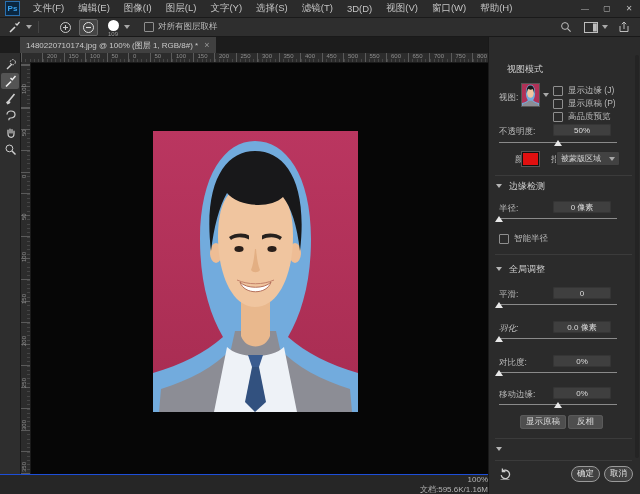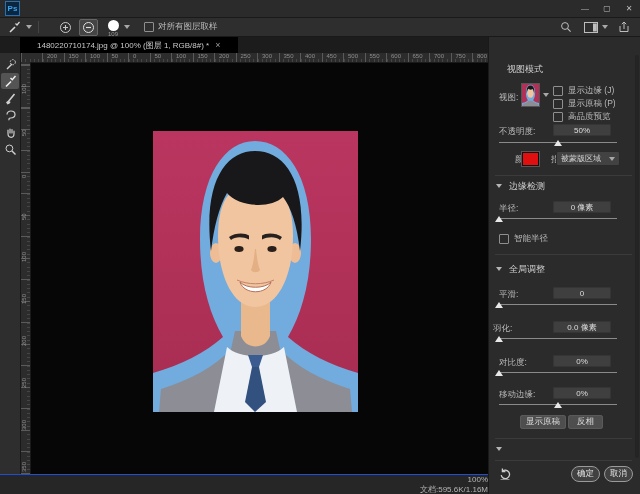--- a/index.html
+++ b/index.html
@@ -26,22 +26,22 @@
   .brush-preview{position:relative;width:14px;height:14px;margin-left:8px;}
   .brush-preview .dot{width:11px;height:11px;border-radius:50%;background:#fff;margin:0 auto;}
   .brush-size{position:absolute;left:0;right:0;top:11px;text-align:center;font-size:6px;color:#9a9a9a;}
   .caret{width:0;height:0;border-left:3px solid transparent;border-right:3px solid transparent;
          border-top:4px solid #a8a8a8;display:inline-block;}
   .checkbox{width:8px;height:8px;border:1px solid #8f8f8f;border-radius:1px;background:transparent;
             display:inline-block;flex:0 0 auto;}
   .opt-label{font-size:8.5px;color:#bdbdbd;margin-left:4px;white-space:nowrap;}
   
   .tabbar{position:absolute;left:0;top:37px;width:488px;height:16px;background:#1c1c1c;}
-  .doc-tab{position:absolute;left:20px;top:0;height:16px;background:#000000;display:flex;
-           align-items:center;padding:0 17px;}
+  .doc-tab{position:absolute;left:20px;top:0;height:16px;background:#404040;display:flex;
+           align-items:center;padding:0 6px;}
   .doc-tab .title{font-size:8px;color:#c9c9c9;white-space:nowrap;}
   .doc-tab .close{font-size:9px;color:#9a9a9a;margin-left:6px;}
   
   .toolstrip{position:absolute;left:0;top:53px;width:21px;height:421px;background:#2e2e2e;
              border-right:1px solid #181818;display:flex;flex-direction:column;align-items:center;
              padding-top:3px;box-sizing:border-box;}
   .tool{width:18px;height:16px;display:flex;align-items:center;justify-content:center;border-radius:2px;
         margin-bottom:1px;}
   .tool.selected{background:#545454;}
   .tool svg{display:block;}
@@ -100,20 +100,33 @@
   .panel-scroll{position:absolute;right:1px;top:18px;bottom:36px;width:4px;background:#242424;
                 border-radius:2px;}
 </style>
 </head>
 <body>
 
 <div id="app">
 
   <div class="menubar">
     <div class="ps-logo">Ps</div>
+    <div style="display:flex;align-items:center;">
+        <span class="menu-item">文件(F)</span>
+        <span class="menu-item">编辑(E)</span>
+        <span class="menu-item">图像(I)</span>
+        <span class="menu-item">图层(L)</span>
+        <span class="menu-item">文字(Y)</span>
+        <span class="menu-item">选择(S)</span>
+        <span class="menu-item">滤镜(T)</span>
+        <span class="menu-item">3D(D)</span>
+        <span class="menu-item">视图(V)</span>
+        <span class="menu-item">窗口(W)</span>
+        <span class="menu-item">帮助(H)</span>
+      </div>
     <div class="win-controls">
       <span class="win-btn">—</span>
       <span class="win-btn">▢</span>
       <span class="win-btn">✕</span>
     </div>
   </div>
 
   <div class="optionsbar">
     <div class="opt-group" style="margin-left:6px;">
       <span class="icon-btn">
@@ -366,21 +379,21 @@
     <span class="p-abs chev-down" style="left:7px;top:230px;"></span>
     <div class="p-abs sec-label" style="left:20px;top:226px;">全局调整</div>
 
     <div class="p-abs p-label" style="left:10px;top:252px;">平滑:</div>
     <div class="p-abs value-box" style="left:64px;top:250px;width:58px;">0</div>
     <div class="p-abs slider" style="left:10px;top:264px;width:118px;">
       <div class="track"></div>
       <div class="thumb" style="left: calc(0% - 4px);"></div>
     </div>
 
-    <div class="p-abs p-label" style="left:4px;top:286px;">羽化:</div>
+    <div class="p-abs p-label" style="left:10px;top:286px;font-style:italic;">羽化:</div>
     <div class="p-abs value-box" style="left:64px;top:284px;width:58px;">0.0 像素</div>
     <div class="p-abs slider" style="left:10px;top:298px;width:118px;">
       <div class="track"></div>
       <div class="thumb" style="left: calc(0% - 4px);"></div>
     </div>
 
     <div class="p-abs p-label" style="left:10px;top:320px;">对比度:</div>
     <div class="p-abs value-box" style="left:64px;top:318px;width:58px;">0%</div>
     <div class="p-abs slider" style="left:10px;top:332px;width:118px;">
       <div class="track"></div>

